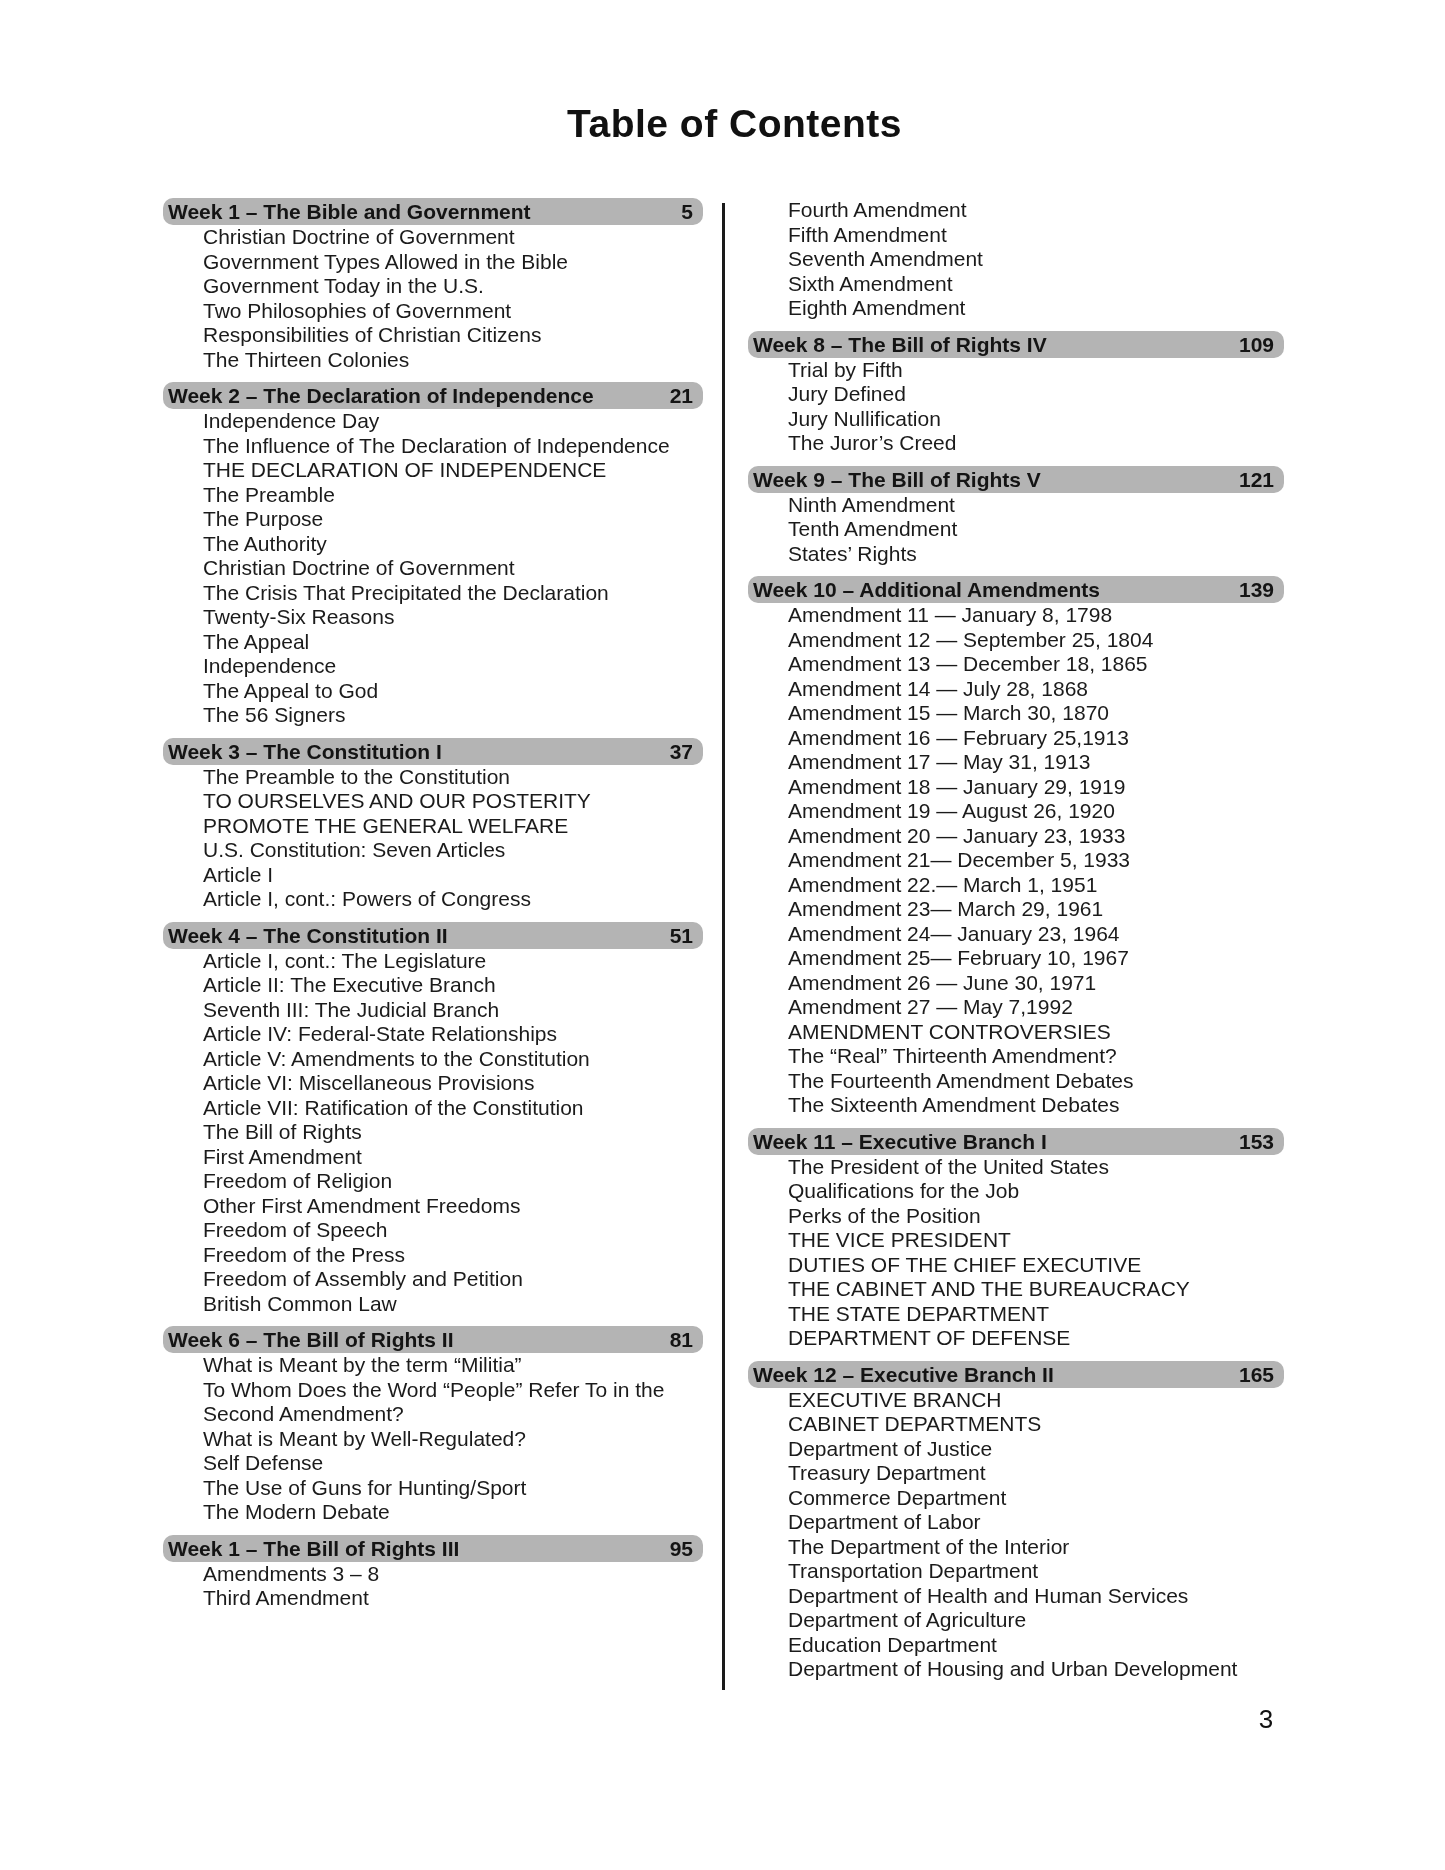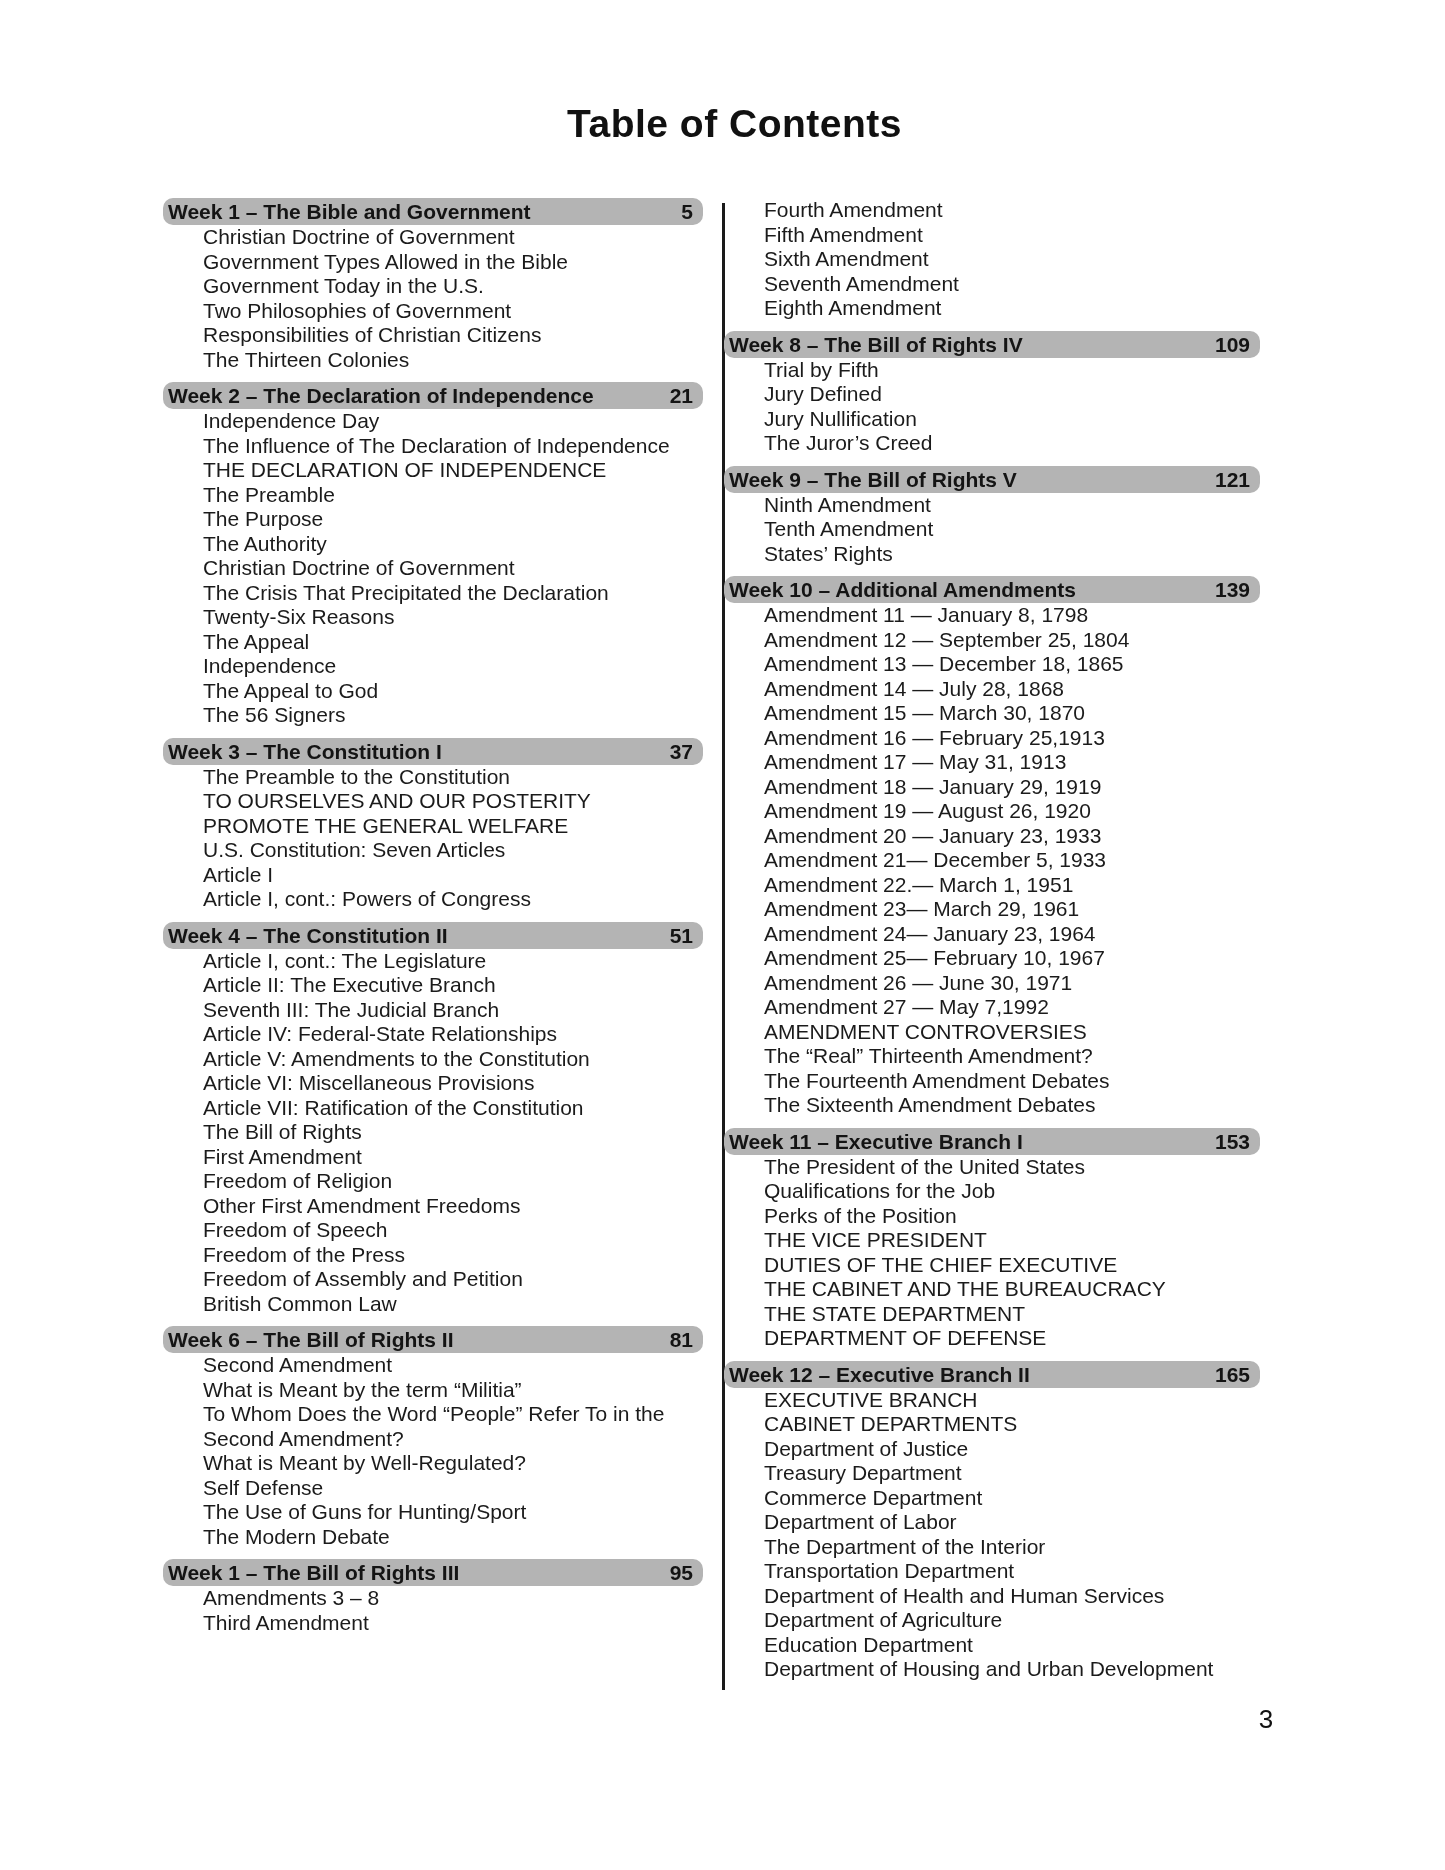--- a/index.html
+++ b/index.html
@@ -25,21 +25,21 @@
     font-size: 39px;
     font-weight: bold;
     letter-spacing: 0.5px;
     color: #111;
   }
   .col {
     position: absolute;
     top: 198px;
   }
   .col-left  { left: 163px; width: 540px; }
-  .col-right { left: 724px; width: 536px; }
+  .col-right { left: 748px; width: 536px; }
   .divider {
     position: absolute;
     left: 722px;
     top: 203px;
     width: 3px;
     height: 1487px;
     background: var(--divider, #1a1a1a);
   }
   .toc-section { margin: 0; }
   .section-header {
@@ -158,21 +158,20 @@
           <div class="toc-entry">Freedom of Assembly and Petition</div>
           <div class="toc-entry">British Common Law</div>
         </div>
       </div>
       <div class="toc-section">
         <div class="section-header">
           <span class="section-title">Week 6 – The Bill of Rights II</span>
           <span class="section-page-number">81</span>
         </div>
         <div class="section-items">
-          <div class="toc-entry">Second Amendment</div>
           <div class="toc-entry">What is Meant by the term “Militia”</div>
           <div class="toc-entry">To Whom Does the Word “People” Refer To in the Second Amendment?</div>
           <div class="toc-entry">What is Meant by Well-Regulated?</div>
           <div class="toc-entry">Self Defense</div>
           <div class="toc-entry">The Use of Guns for Hunting/Sport</div>
           <div class="toc-entry">The Modern Debate</div>
         </div>
       </div>
       <div class="toc-section">
         <div class="section-header">
@@ -184,22 +183,22 @@
           <div class="toc-entry">Third Amendment</div>
         </div>
       </div>
     </div>
   <div class="divider"></div>
   <div class="col col-right">
       <div class="toc-section">
         <div class="section-items">
           <div class="toc-entry">Fourth Amendment</div>
           <div class="toc-entry">Fifth Amendment</div>
+          <div class="toc-entry">Seventh Amendment</div>
           <div class="toc-entry">Sixth Amendment</div>
-          <div class="toc-entry">Seventh Amendment</div>
           <div class="toc-entry">Eighth Amendment</div>
         </div>
       </div>
       <div class="toc-section">
         <div class="section-header">
           <span class="section-title">Week 8 – The Bill of Rights IV</span>
           <span class="section-page-number">109</span>
         </div>
         <div class="section-items">
           <div class="toc-entry">Trial by Fifth</div>

